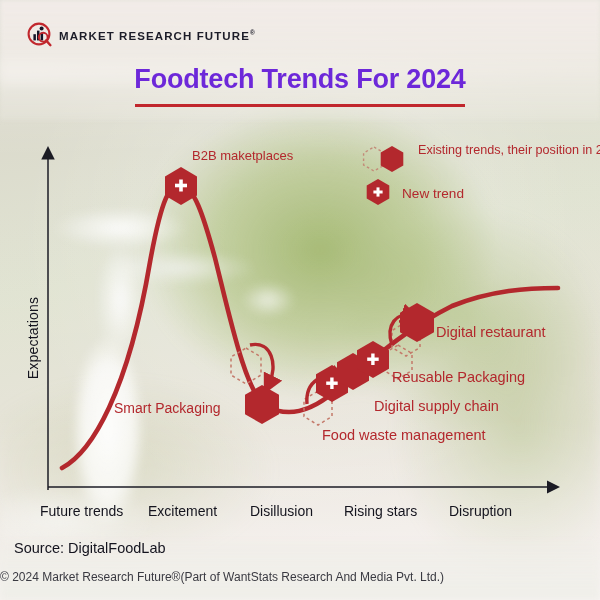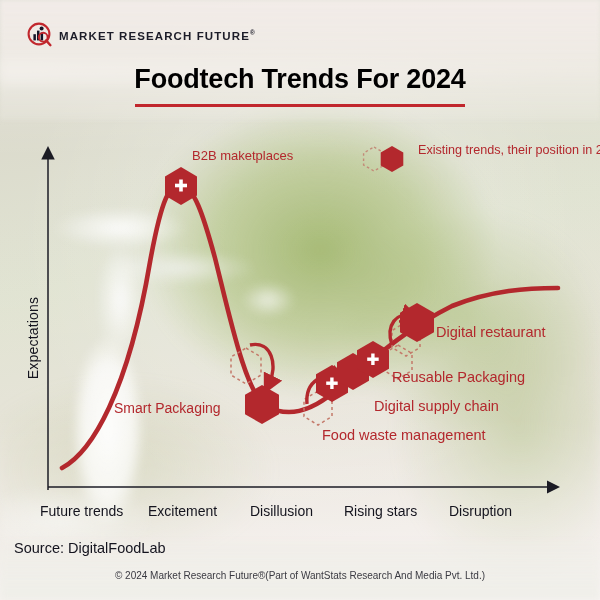--- a/index.html
+++ b/index.html
@@ -63,21 +63,21 @@
   .logo-mark{position:relative;width:26px;height:26px;flex:none;}
   .logo-text{
     font-family:"Liberation Sans", sans-serif;
     font-size:11.5px;font-weight:bold;letter-spacing:1.1px;color:#1c1c28;white-space:nowrap;
   }
   .logo-reg{font-size:6.5px;vertical-align:super;color:#1c1c28;font-weight:bold;}
 
   .title{
     position:absolute;left:0;top:64px;width:600px;text-align:center;
     font-family:"Liberation Sans", sans-serif;
-    font-size:27px;font-weight:bold;color:#000000;letter-spacing:-0.2px;
+    font-size:27px;font-weight:bold;color:#6d28d9;letter-spacing:-0.2px;
   }
   .title-rule{
     position:absolute;left:135px;top:104px;width:330px;height:3px;background:#c1272d;
   }
 
   
   .legend{position:absolute;left:360px;top:144px;width:240px;}
   .legend-row{position:relative;height:34px;}
   .legend-row2{position:relative;height:30px;}
   .legend-text{
@@ -107,23 +107,23 @@
     transform:rotate(-90deg);transform-origin:50% 50%;
     font-family:"Liberation Sans", sans-serif;
     font-size:14px;color:#14141e;letter-spacing:0.2px;
   }
   .source{
     position:absolute;left:14px;top:540px;
     font-family:"Liberation Sans", sans-serif;
     font-size:14.5px;color:#14141e;
   }
   .footer{
-    position:absolute;left:0;top:570px;width:600px;text-align:center;
-    font-family:"Liberation Sans", sans-serif;
-    font-size:10px;color:#3a3a42;
+    position:absolute;left:0;top:570px;width:600px;
+    font-family:"Liberation Sans", sans-serif;
+    font-size:12px;color:#3a3a42;
   }
   svg{display:block;}
   .svg-layer{position:absolute;left:0;top:0;width:600px;height:600px;pointer-events:none;}
 </style>
 </head>
 <body>
 
 <div id="stage">
 
   <div class="bg bg-base"></div>
@@ -153,20 +153,28 @@
   <div class="title-rule"></div>
 
   <div class="legend">
     <div class="legend-row">
       <svg width="56" height="34" viewBox="0 0 56 34">
         <polygon points="14,3 24.4,9 24.4,21 14,27 3.6,21 3.6,9" fill="none" stroke="#c38a78" stroke-width="1.4" stroke-dasharray="2.6,2.6"></polygon>
         <polygon points="32,2 43.3,8.5 43.3,21.5 32,28 20.7,21.5 20.7,8.5" fill="#b3282d"></polygon>
       </svg>
       <span class="legend-text">Existing trends, their position in 2022 &amp; in 23</span>
     </div>
+    <div class="legend-row2">
+      <svg width="40" height="32" viewBox="0 0 40 32">
+        <polygon points="18,1 29.3,7.5 29.3,20.5 18,27 6.7,20.5 6.7,7.5" fill="#b3282d"></polygon>
+        <rect x="16.5" y="9.4" width="3" height="9.2" fill="#ffffff"></rect>
+        <rect x="13.4" y="12.5" width="9.2" height="3" fill="#ffffff"></rect>
+      </svg>
+      <span class="legend-text2">New trend</span>
+    </div>
   </div>
 
   <svg class="svg-layer" viewBox="0 0 600 600">
     <defs>
       <marker id="axarrow" markerWidth="9" markerHeight="9" refX="1" refY="4.5" orient="auto">
         <path d="M0,0 L9,4.5 L0,9 z" fill="#1b1b24"></path>
       </marker>
       <marker id="curvearrow" markerWidth="6" markerHeight="6" refX="2.6" refY="3" orient="auto">
         <path d="M0,0 L6,3 L0,6 z" fill="#b3282d"></path>
       </marker>

